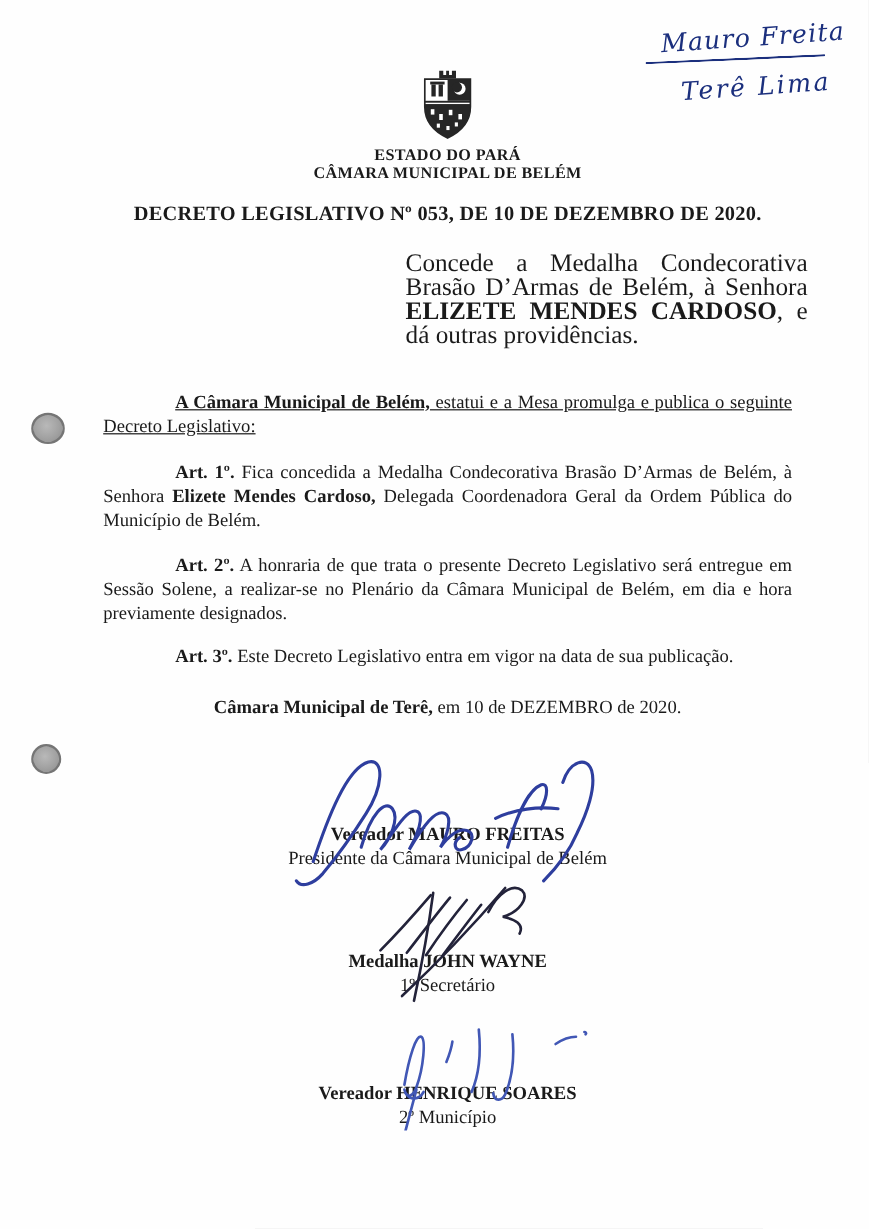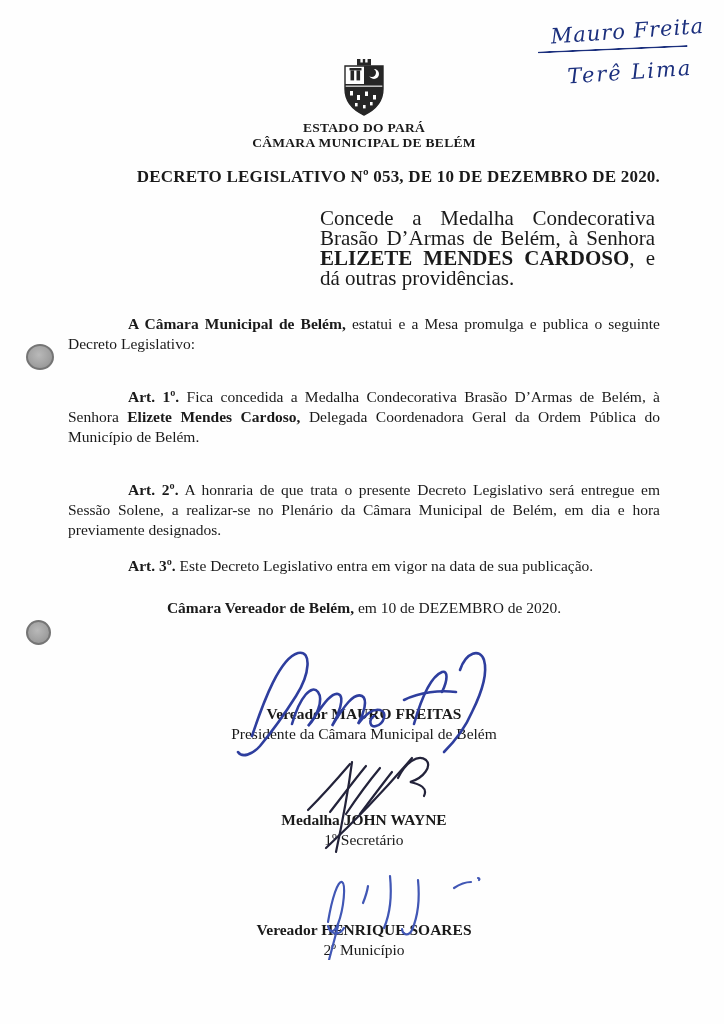--- a/index.html
+++ b/index.html
@@ -8,21 +8,21 @@
     width: 724px;
     height: 1024px;
     margin: 0 auto;
     background: #fefefe;
     overflow: hidden;
     font-family: "Liberation Serif", serif;
     color: #1a1a1a;
   }
   .content {
     position: absolute;
-    left: 68px;
+    left: 86px;
     right: 64px;
     top: 0;
   }
   
   .annotation {
     position: absolute;
     top: 18px;
     right: 12px;
     width: 160px;
     transform: rotate(-4deg);
@@ -42,44 +42,44 @@
   }
   .annotation .ann-line2 { font-size: 21px; letter-spacing: 2px; margin-left: 14px; white-space: nowrap; }
 
   
   .crest-wrap { margin-top: 58px; text-align: center; }
   .org-lines { text-align: center; font-weight: bold; font-size: 13.5px; line-height: 15px; letter-spacing: 0.3px; }
 
   
   .doc-title {
     margin-top: 17px;
-    text-align: right;
+    text-align: center;
     font-weight: bold;
     font-size: 17px;
     letter-spacing: 0.2px;
   }
 
   
   .ementa {
     margin-top: 21px;
     margin-left: 252px;
     width: 335px;
     text-align: justify;
     font-size: 21px;
     line-height: 20px;
   }
 
   .para {
-    margin-top: 33px;
+    margin-top: 18px;
     text-align: justify;
     font-size: 15.5px;
     line-height: 20px;
     text-indent: 60px;
   }
-  .para.opening { margin-top: 26px; }
+  .para.opening { margin-top: 37px; text-decoration: underline; }
   .para.art3 { margin-top: 16px; }
   .dateline {
     margin-top: 22px;
     text-align: center;
     font-size: 15.5px;
     line-height: 20px;
   }
   b { font-weight: bold; }
 
   
@@ -166,21 +166,21 @@
     <p class="ementa"><span>Concede a Medalha Condecorativa Brasão D’Armas de Belém, à Senhora </span><b>ELIZETE MENDES CARDOSO</b><span>, e dá outras providências.</span></p>
 
     <p class="para opening"><b>A Câmara Municipal de Belém,</b><span> estatui e a Mesa promulga e publica o seguinte Decreto Legislativo:</span></p>
 
     <p class="para"><b>Art. 1º.</b><span> Fica concedida a Medalha Condecorativa Brasão D’Armas de Belém, à Senhora </span><b>Elizete Mendes Cardoso,</b><span> Delegada Coordenadora Geral da Ordem Pública do Município de Belém.</span></p>
 
     <p class="para"><b>Art. 2º.</b><span> A honraria de que trata o presente Decreto Legislativo será entregue em Sessão Solene, a realizar-se no Plenário da Câmara Municipal de Belém, em dia e hora previamente designados.</span></p>
 
     <p class="para art3"><b>Art. 3º.</b><span> Este Decreto Legislativo entra em vigor na data de sua publicação.</span></p>
 
-    <p class="dateline"><b>Câmara Vereador de Belém,</b><span> em 10 de DEZEMBRO de 2020.</span></p>
+    <p class="dateline"><b>Câmara Municipal de Terê,</b><span> em 10 de DEZEMBRO de 2020.</span></p>
 
     <div class="sig sig1">
       <svg width="272" height="122" viewBox="0 0 272 122">
         <g fill="none" stroke="#2e3e9e" stroke-width="2.6" stroke-linecap="round">
           <path d="M24 98 C 36 62, 52 20, 70 15 C 84 12, 82 36, 68 58 C 56 77, 42 96, 32 108 C 24 117, 14 120, 10 114"></path>
           <path d="M64 86 C 72 58, 84 46, 90 54 C 96 62, 88 80, 80 88 C 92 72, 102 54, 110 56 C 118 58, 110 78, 104 88 C 116 68, 126 54, 134 58 C 140 61, 136 76, 130 86 C 136 78, 144 70, 152 72 C 160 74, 156 86, 148 88 C 142 90, 140 82, 146 78"></path>
           <path d="M186 86 C 194 58, 204 38, 214 34 C 220 32, 220 42, 214 54"></path>
           <path d="M176 62 C 192 54, 212 52, 228 54"></path>
           <path d="M232 32 C 238 14, 252 10, 256 22 C 260 36, 252 58, 244 74 C 238 88, 228 102, 216 114"></path>
         </g>

